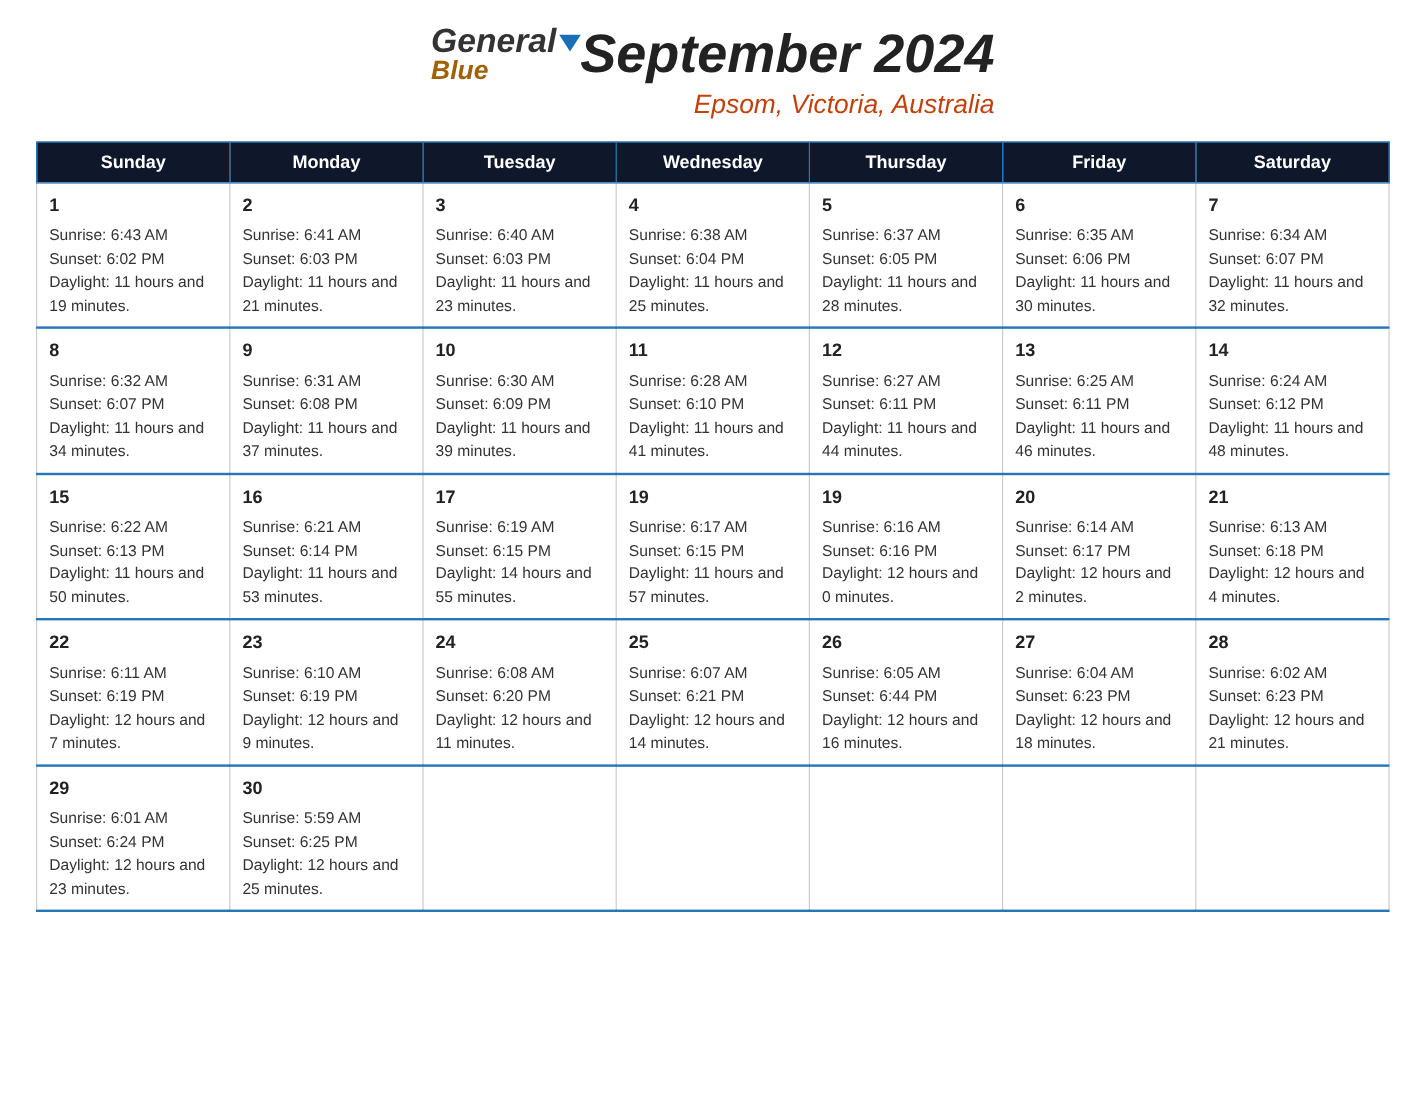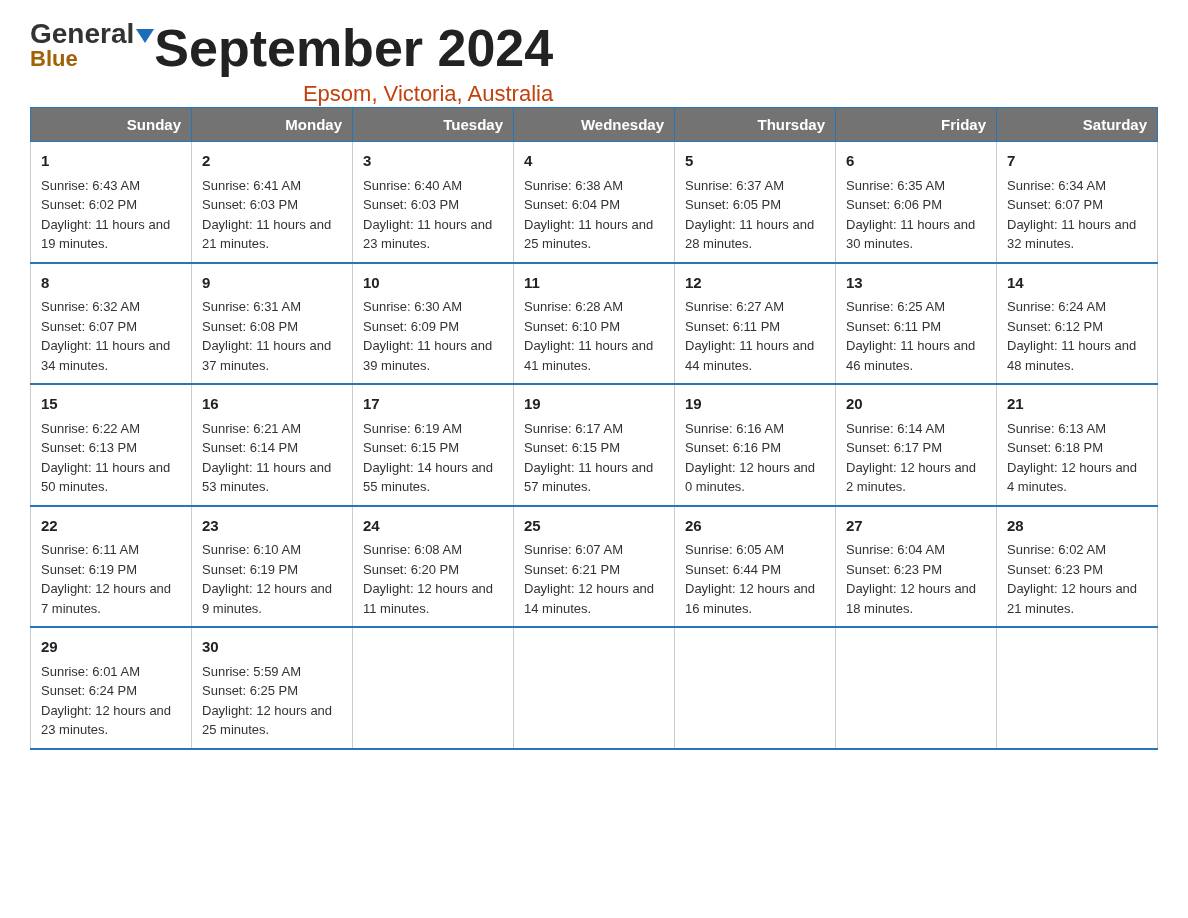--- a/index.html
+++ b/index.html
@@ -6,22 +6,24 @@
     body {
       font-family: Arial, Helvetica, sans-serif;
       background: #ffffff;
       color: #222;
       width: 1188px;
       min-height: 918px;
       padding: 20px 30px 30px 30px;
     }
     .header-row {
       display: flex;
-      justify-content: flex-start;
+      justify-content: center;
       align-items: flex-start;
+      margin-bottom: 18px;
+      font-style: italic;
     }
     .logo-area {
       display: flex;
       flex-direction: column;
       align-items: flex-start;
     }
     .logo-text {
       font-size: 28px;
       font-weight: bold;
       color: #333;
@@ -30,41 +32,41 @@
     .logo-sub {
       font-size: 22px;
       font-weight: bold;
       color: #a16207;
       margin-top: -2px;
     }
     .title-area {
       text-align: right;
     }
     .month-title {
-      font-size: 52px;
+      font-size: 45px;
       font-weight: bold;
       color: #222;
       line-height: 1.1;
     }
     .location-title {
       font-size: 22px;
       color: #c2410c;
       margin-top: 4px;
     }
     table {
       width: 100%;
       border-collapse: collapse;
     }
     thead th {
-      background-color: #737373;
+      background-color: #0f172a;
       color: #fff;
       font-size: 15px;
       font-weight: bold;
       padding: 8px 10px;
-      text-align: right;
+      text-align: center;
       border: 1px solid #2676bb;
     }
     tbody td {
       vertical-align: top;
       padding: 8px 10px;
       border: 1px solid #ccc;
       font-size: 13px;
       line-height: 1.5;
       min-height: 90px;
       width: 14.28%;

